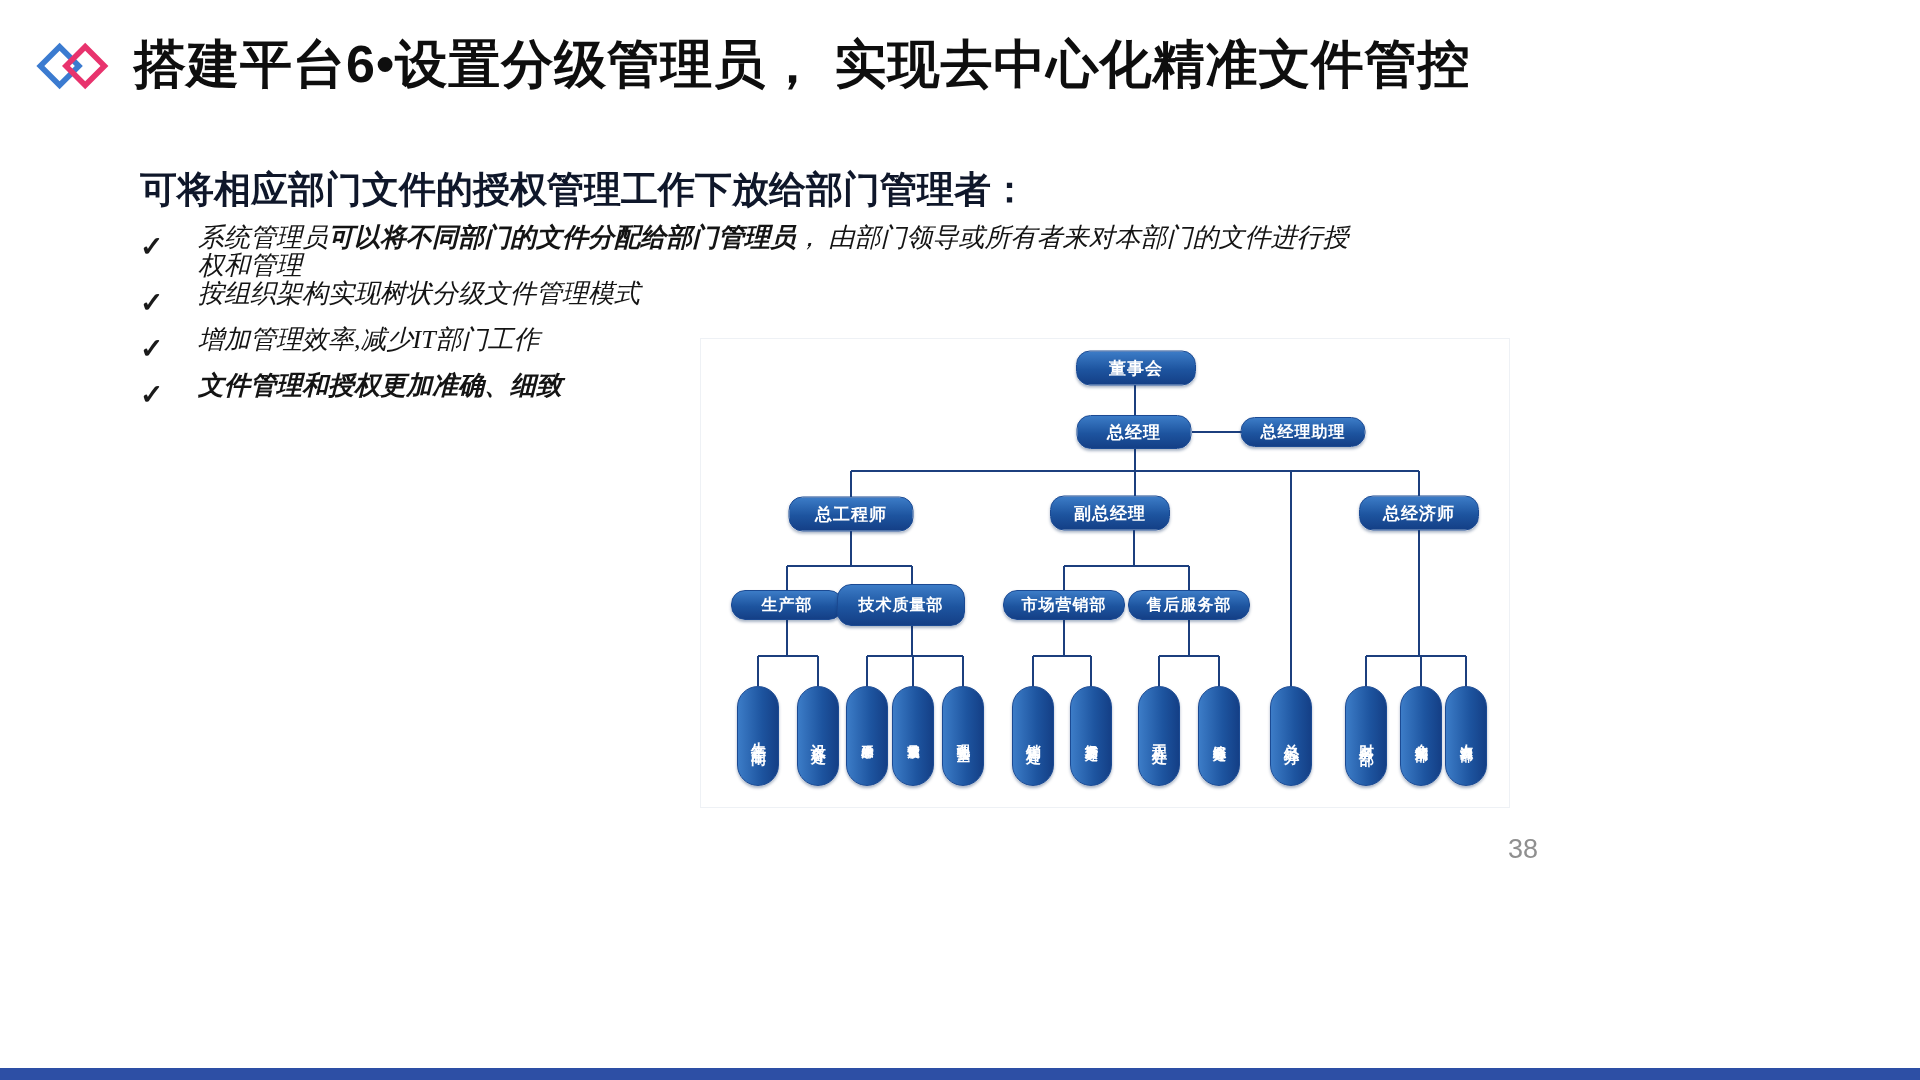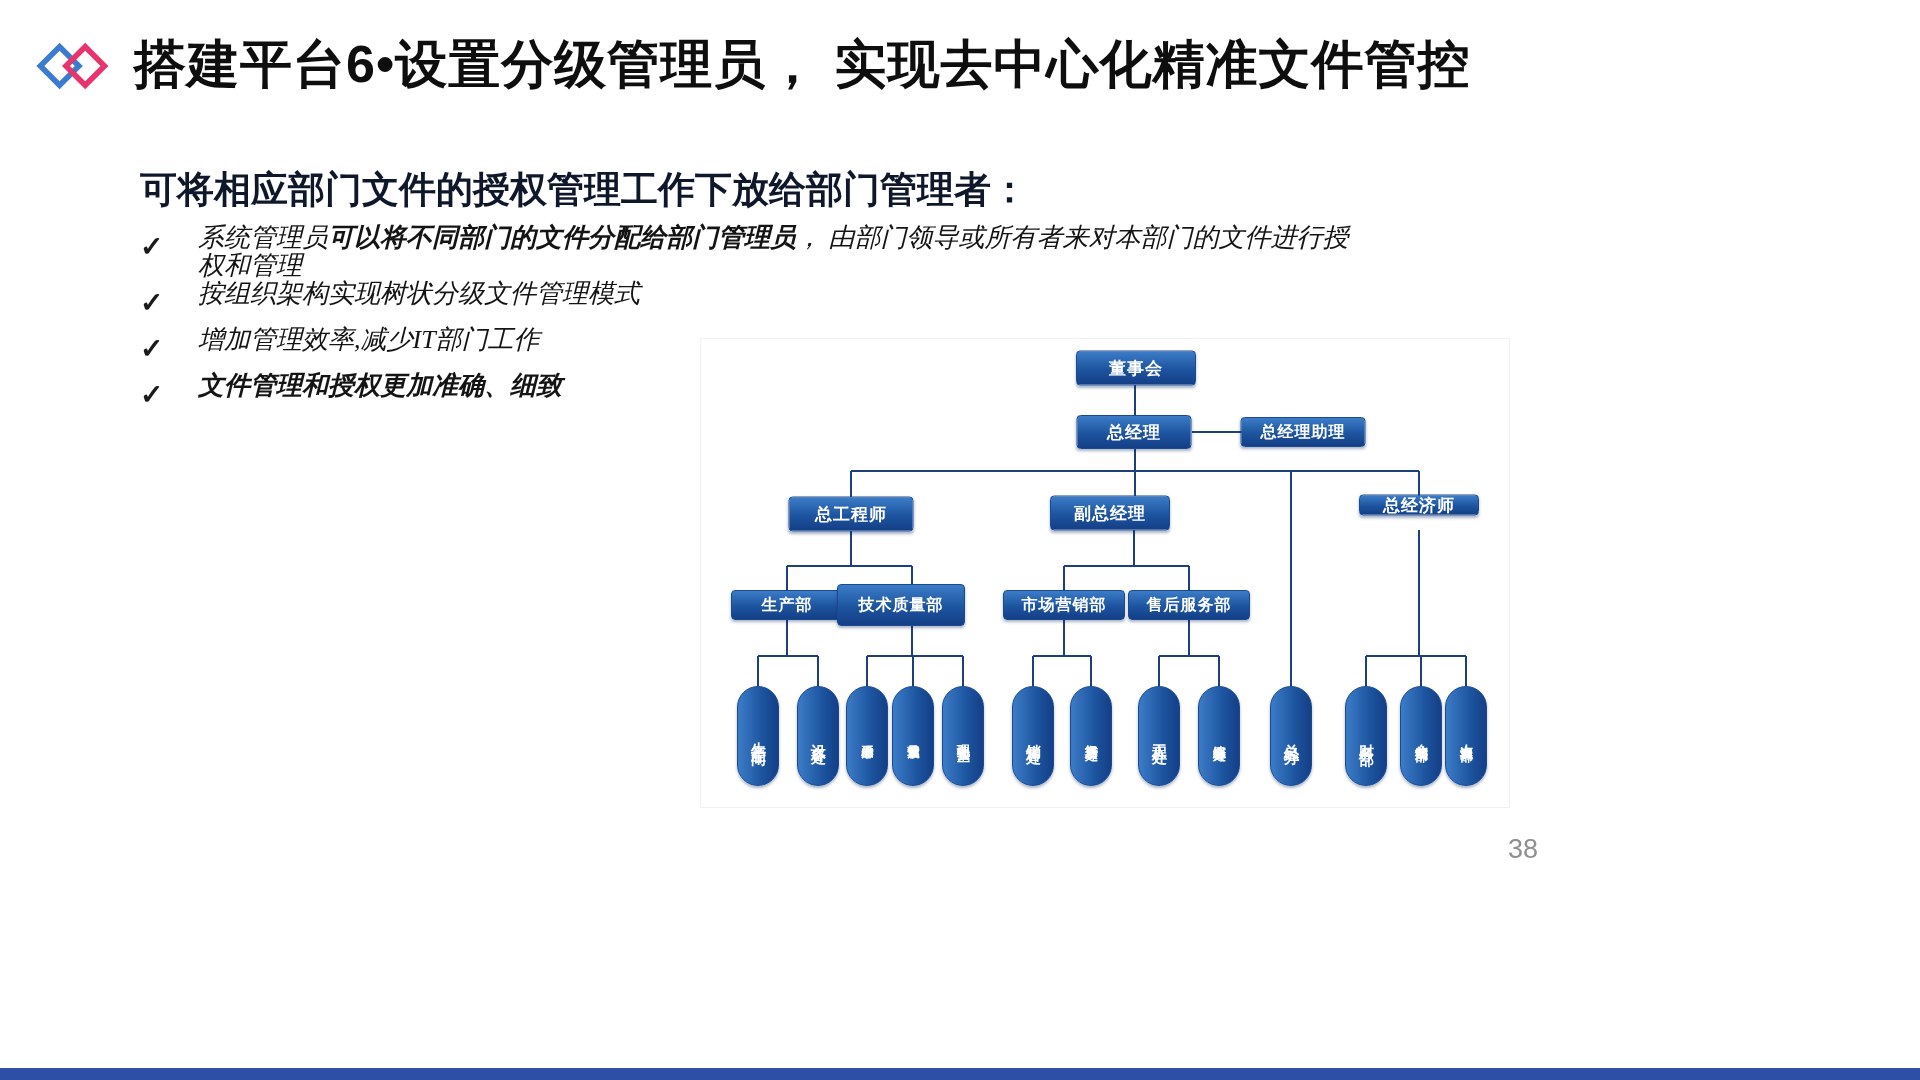--- a/index.html
+++ b/index.html
@@ -22,21 +22,21 @@
   .btext b { font-weight:800; }
 
   
   .chart { position:absolute; left:700px; top:338px; width:810px; height:470px;
            background:#ffffff; border:1px solid #eef1f5; }
   .chart svg.lines { position:absolute; left:0; top:0; width:810px; height:470px; }
   .node { position:absolute; transform:translate(-50%,-50%); display:flex; align-items:center; justify-content:center;
           color:#fff; font-weight:bold; text-align:center;
           background:linear-gradient(180deg,#3c7cc7 0%, #1d549f 55%, #143f86 100%);
           border:1px solid #1b4a93; box-shadow:0 2px 3px rgba(10,40,90,.35); }
-  .pill-h { border-radius:4px; font-size:17px; letter-spacing:1px; white-space:nowrap; }
+  .pill-h { border-radius:14px; font-size:17px; letter-spacing:1px; white-space:nowrap; }
   .pill-h.sm { font-size:16px; }
   .pill-v { border-radius:21px; writing-mode:vertical-rl; text-orientation:upright;
             font-size:15px; letter-spacing:3px;
             background:linear-gradient(90deg,#3c7cc7 0%, #1d549f 60%, #143f86 100%); }
   .pill-v.small  { font-size:13px; letter-spacing:1px; }
   .pill-v.xsmall { font-size:12px; letter-spacing:0; }
 
   
   .bottombar { position:absolute; left:0; bottom:0; width:1920px; height:12px; background:#2d4fa5; }
   .pagenum { position:absolute; left:1508px; top:834px; font-size:27px; color:#8f8f8f; }
@@ -87,21 +87,21 @@
            M363 281 V317 M332 317 H390 M332 317 V347 M390 317 V347
            M488 281 V317 M458 317 H518 M458 317 V347 M518 317 V347
            M718 191 V317 M665 317 H765 M665 317 V347 M720 317 V347 M765 317 V347"></path>
     </svg>
 
     <div class="node pill-h" style="left:435px;top:29px;width:120px;height:35px">董事会</div>
     <div class="node pill-h" style="left:433px;top:93px;width:115px;height:34px">总经理</div>
     <div class="node pill-h sm" style="left:602px;top:93px;width:125px;height:30px">总经理助理</div>
     <div class="node pill-h" style="left:150px;top:175px;width:125px;height:35px">总工程师</div>
     <div class="node pill-h" style="left:409px;top:174px;width:120px;height:35px">副总经理</div>
-    <div class="node pill-h" style="left:718px;top:166px;width:120px;height:21px">总经济师</div>
+    <div class="node pill-h" style="left:718px;top:174px;width:120px;height:35px">总经济师</div>
     <div class="node pill-h sm" style="left:86px;top:266px;width:112px;height:30px">生产部</div>
     <div class="node pill-h sm" style="left:200px;top:266px;width:128px;height:42px">技术质量部</div>
     <div class="node pill-h sm" style="left:363px;top:266px;width:122px;height:30px">市场营销部</div>
     <div class="node pill-h sm" style="left:488px;top:266px;width:122px;height:30px">售后服务部</div>
 
     <div class="node pill-v" style="left:57px;top:397px;width:42px;height:100px">生产车间</div>
     <div class="node pill-v" style="left:117px;top:397px;width:42px;height:100px">设备处</div>
     <div class="node pill-v xsmall" style="left:166px;top:397px;width:42px;height:100px">产品研发中心</div>
     <div class="node pill-v xsmall" style="left:212px;top:397px;width:42px;height:100px">质量体系管理</div>
     <div class="node pill-v small" style="left:262px;top:397px;width:42px;height:100px">理化实验室</div>

